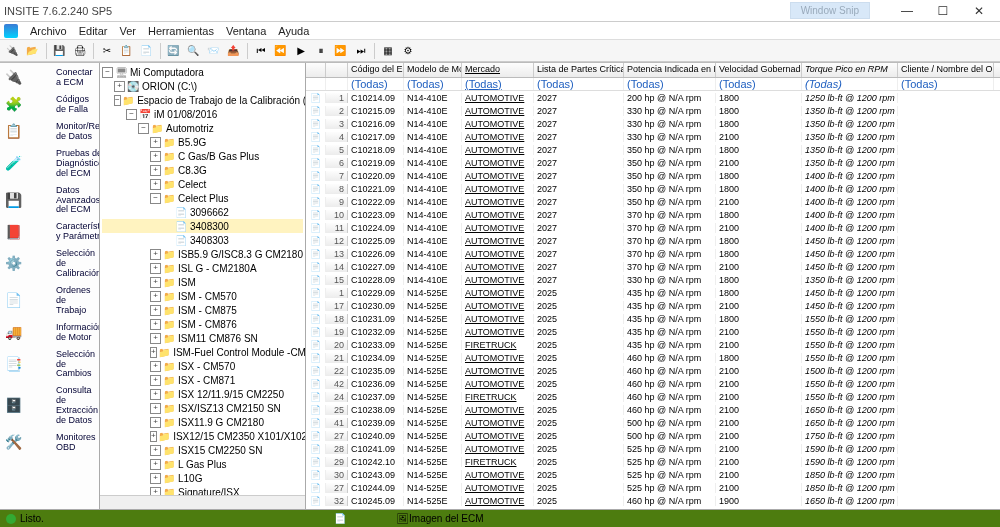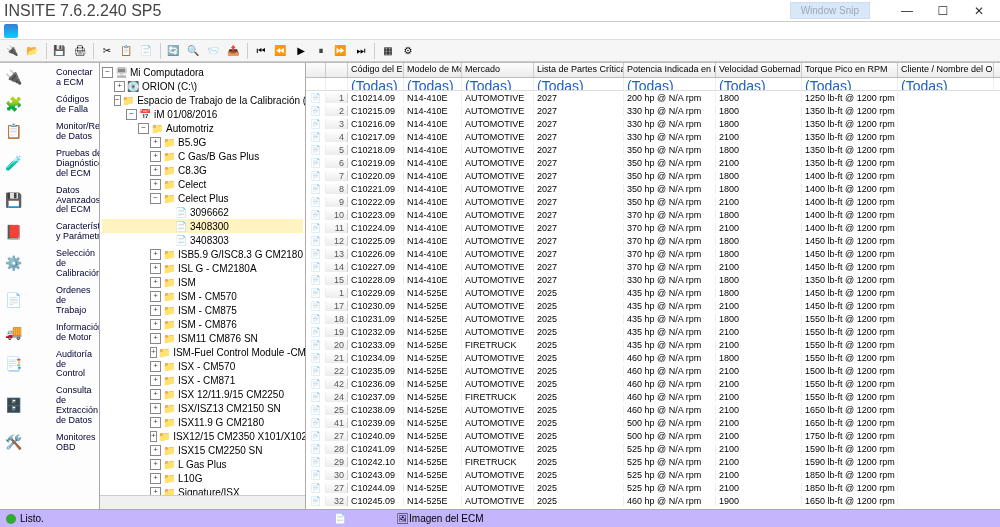--- a/index.html
+++ b/index.html
@@ -16,21 +16,21 @@
     flex-direction: column;
   }
   .titlebar {
     height: 22px;
     background: #fff;
     display: flex;
     align-items: center;
     padding: 0 4px;
     border-bottom: 1px solid #ccc;
   }
-  .titlebar .title { flex: 0 0 auto; font-size: 16px; color:#444;}
+  .titlebar .title { flex: 0 0 auto; font-size: 11px; color:#444;}
   .titlebar .spacer { flex: 1; }
   .titlebar .winbtns { display:flex; gap:2px;}
   .titlebar .tag { background:#d8e8f8; color:#9ab; padding:2px 10px; margin-right:20px; font-size:10px; border:1px solid #cde;}
   .winbtn { width:34px; height:18px; display:flex; align-items:center; justify-content:center; font-size:12px; color:#333;}
   .menubar {
     height: 18px;
     background: #fff;
     display: flex;
     align-items: center;
     padding: 0 4px;
@@ -60,51 +60,59 @@
   .tree-row{display:flex;align-items:center;height:14px;white-space:nowrap;}
   .tree-row .exp{width:11px;height:11px;border:1px solid #888;display:flex;align-items:center;justify-content:center;font-size:8px;line-height:1;margin-right:2px;color:#444;background:#fff;}
   .tree-row .noexp{width:11px;margin-right:2px;}
   .tree-row .tico{width:13px;height:13px;margin-right:2px;display:flex;align-items:center;justify-content:center;font-size:10px;}
   .tree-row.selected{background:#fff3c0;}
   .folder-ico{color:#d8a838;}
   .cal-ico{color:#d8a838;}
   .pc-ico{color:#888;}
   .gridpanel{flex:1;display:flex;flex-direction:column;min-height:0;background:#fff;}
   .grid-header{display:flex;background:linear-gradient(#fdfdfd,#ececec);border-bottom:1px solid #bbb;height:15px;font-size:9px;}
-  .grid-filter{display:flex;height:13px;font-size:14px;background:#fff;border-bottom:1px solid #ddd;}
+  .grid-filter{display:flex;height:13px;font-size:11px;background:#fff;border-bottom:1px solid #ddd;}
   .gh{border-right:1px solid #ccc;padding:1px 3px;overflow:hidden;white-space:nowrap;}
   .gf{border-right:1px solid #eee;padding:0 3px;color:#2060c0;overflow:hidden;}
   .grid-body{flex:1;overflow:auto;font-size:9px;}
   .gr{display:flex;height:13px;align-items:center;}
   .gr:nth-child(odd){background:#fff;}
   .gr .gc{border-right:1px solid #eee;padding:0 3px;overflow:hidden;white-space:nowrap;}
   .gr .rownum{text-align:right;color:#555;background:linear-gradient(#fdfdfd,#ececec);border-right:1px solid #ccc;}
   .gr .rowico{display:flex;align-items:center;justify-content:center;}
-  .c-ico{width:20px;} .c-num{width:22px;} .c-cod{width:56px;} .c-mod{width:58px;} .c-mer{width:72px;}
-  .c-lpc{width:90px;} .c-pot{width:92px;} .c-vel{width:86px;} .c-torq{width:96px;} .c-cli{width:96px;}
-  .statusbar{height:18px;background:#c4b5fd;border-top:1px solid #aaa;display:flex;align-items:center;padding:0 6px;font-size:10px;gap:30px;}
+  .c-ico{width:20px;} .c-num{width:22px;} .c-cod{width:56px;} .c-mod{width:58px;} .c-mer{width:72px;text-decoration:underline;}
+  .c-lpc{width:90px;} .c-pot{width:92px;} .c-vel{width:86px;} .c-torq{width:96px;font-style:italic;} .c-cli{width:96px;}
+  .statusbar{height:18px;background:#4d7c0f;border-top:1px solid #aaa;display:flex;align-items:center;padding:0 6px;font-size:10px;gap:30px;}
   .status-dot{width:10px;height:10px;border-radius:50%;background:#3a3;margin-right:4px;}
   .hscroll{height:14px;background:#f0f0f0;border-top:1px solid #ccc;}
 </style>
 </head>
 <body>
 
 <div class="titlebar">
   <span class="title">INSITE 7.6.2.240 SP5</span>
   <span class="spacer"></span>
   <span class="tag">Window Snip</span>
   <div class="winbtns">
     <div class="winbtn">—</div>
     <div class="winbtn">☐</div>
     <div class="winbtn close">✕</div>
   </div>
 </div>
 
 <div class="menubar">
   <div class="app-icon"></div>
+  <div id="menu-host" style="display: flex;">
+      <div class="menuitem">Archivo</div>
+      <div class="menuitem">Editar</div>
+      <div class="menuitem">Ver</div>
+      <div class="menuitem">Herramientas</div>
+      <div class="menuitem">Ventana</div>
+      <div class="menuitem">Ayuda</div>
+    </div>
 </div>
 
 <div class="toolbar">
   <div class="tbtn">🔌</div>
   <div class="tbtn">📂</div>
   <div class="tsep"></div>
   <div class="tbtn">💾</div>
   <div class="tbtn">🖨</div>
   <div class="tsep"></div>
   <div class="tbtn">✂</div>
@@ -161,21 +169,21 @@
       <div class="side-item">
         <span class="ico">📄</span>
         <span class="lbl">Ordenes de Trabajo</span>
       </div>
       <div class="side-item">
         <span class="ico">🚚</span>
         <span class="lbl">Información de Motor</span>
       </div>
       <div class="side-item">
         <span class="ico">📑</span>
-        <span class="lbl">Auditoría de Control</span>
+        <span class="lbl">Selección de Cambios</span>
       </div>
       <div class="side-item">
         <span class="ico">🗄️</span>
         <span class="lbl">Consulta de Extracción de Datos</span>
       </div>
       <div class="side-item">
         <span class="ico">🛠️</span>
         <span class="lbl">Monitores OBD</span>
       </div>
     </div>

